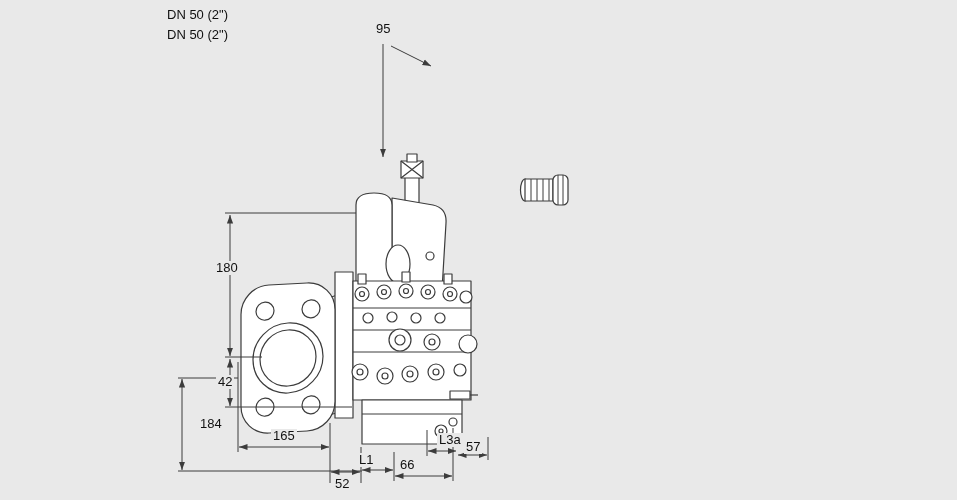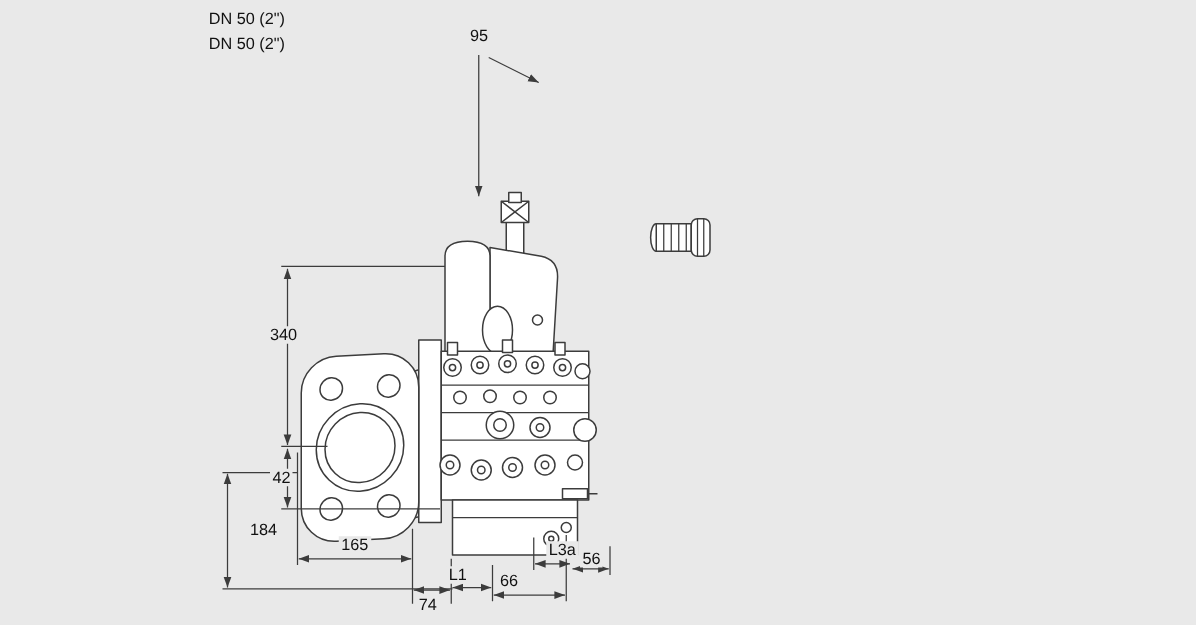--- a/index.html
+++ b/index.html
@@ -161,23 +161,23 @@
       <path d="M427,430 V456"></path>
 
       <path d="M458,455 H487" marker-start="url(#arr)" marker-end="url(#arr)"></path>
       <path d="M488,437 V460"></path>
     </g>
   </svg>
 
   <div class="lbl" style="left:165px;top:8px">DN 50 (2")</div>
   <div class="lbl" style="left:165px;top:28px">DN 50 (2")</div>
   <div class="lbl" style="left:374px;top:22px">95</div>
-  <div class="lbl" style="left:214px;top:261px">340</div>
+  <div class="lbl" style="left:214px;top:261px">180</div>
   <div class="lbl" style="left:216px;top:375px">42</div>
   <div class="lbl" style="left:198px;top:417px">184</div>
   <div class="lbl" style="left:271px;top:429px">165</div>
-  <div class="lbl" style="left:333px;top:477px">74</div>
+  <div class="lbl" style="left:333px;top:477px">52</div>
   <div class="lbl" style="left:357px;top:453px">L1</div>
   <div class="lbl" style="left:398px;top:458px">66</div>
   <div class="lbl" style="left:437px;top:433px">L3a</div>
-  <div class="lbl" style="left:464px;top:440px">56</div>
+  <div class="lbl" style="left:464px;top:440px">57</div>
 
 </div>
 
 </body></html>

